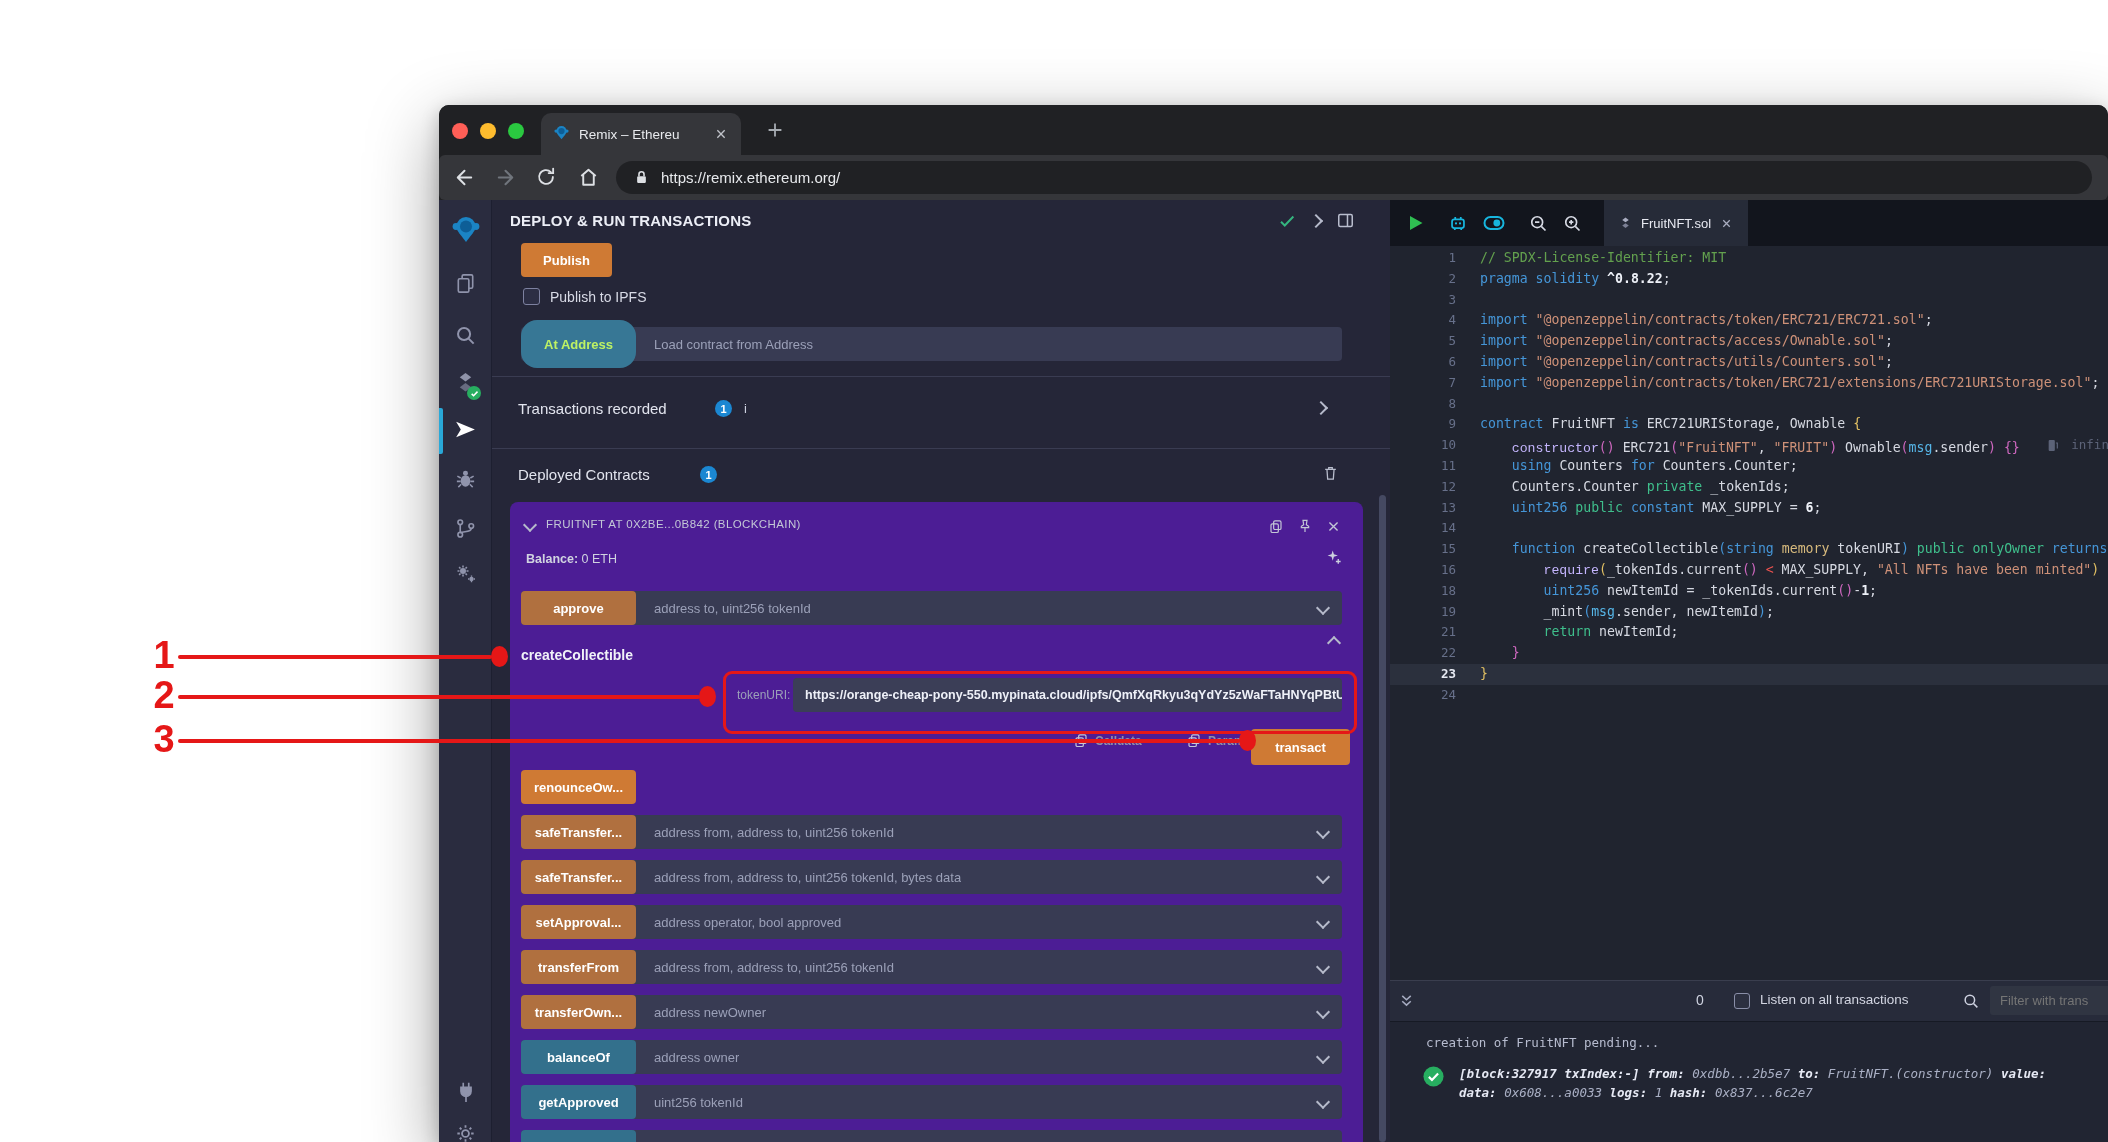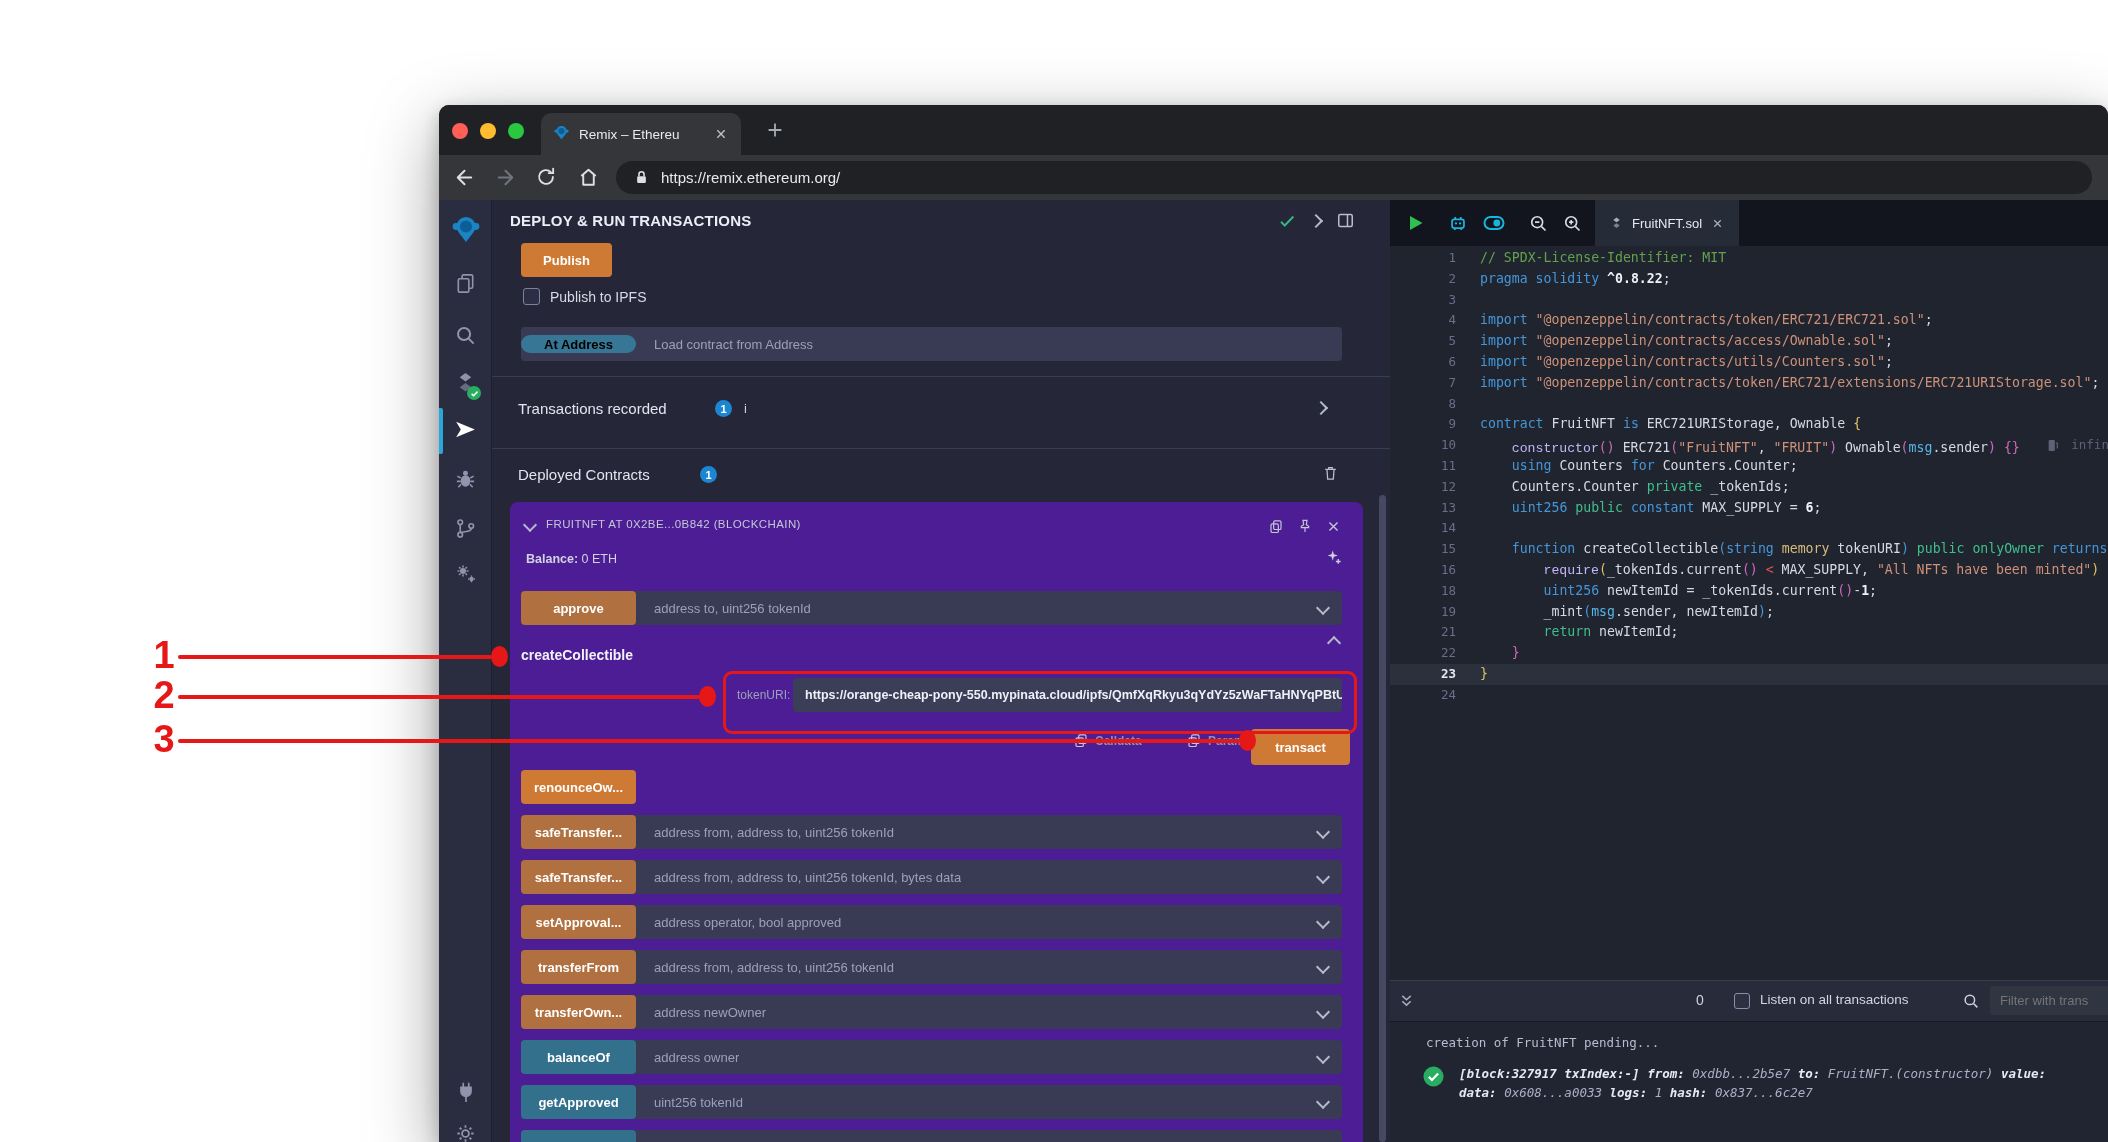--- a/index.html
+++ b/index.html
@@ -13,21 +13,21 @@
   .tabbar{height:50px;background:#202124;position:relative;flex:none;}
   .tl{position:absolute;width:16px;height:16px;border-radius:50%;top:18px;}
   .tl.red{left:13px;background:#ff5f57;}
   .tl.yel{left:41px;background:#febc2e;}
   .tl.grn{left:69px;background:#2ac840;}
   .tab{position:absolute;left:102px;top:8px;width:200px;height:42px;background:#35363a;
        border-radius:10px 10px 0 0;display:flex;align-items:center;padding:0 12px;box-sizing:border-box;gap:9px;}
   .tabtitle{color:#e8eaed;font-size:13.5px;white-space:nowrap;overflow:hidden;flex:1;}
   .tabclose{display:flex;flex:none;}
   .newtab{position:absolute;left:325px;top:14px;display:flex;}
-  .toolbar{height:45px;background:#35363a;position:relative;flex:none;display:flex;align-items:center;}
+  .toolbar{height:45px;background:#35363a;position:relative;flex:none;display:flex;align-items:center;border-radius:6px;}
   .nav-ic{position:absolute;top:11px;display:flex;}
   .urlpill{position:absolute;left:177px;right:16px;top:6px;height:33px;background:#202124;
            border-radius:17px;display:flex;align-items:center;padding:0 16px;gap:10px;}
   .urltext{color:#e8eaed;font-size:15px;}
 
   
   .app{flex:1;display:flex;min-height:0;}
 
   
   .rail{width:53px;flex:none;background:#2a2c3f;position:relative;border-right:1px solid #1d1f30;box-sizing:border-box;}
@@ -39,21 +39,21 @@
 
   
   .panel{width:898px;flex:none;background:#252638;position:relative;overflow:hidden;}
   .dp-title{position:absolute;left:18px;top:12px;font-size:15px;font-weight:bold;color:#eceef6;letter-spacing:.2px;}
   .dp-hicons{position:absolute;left:786px;top:11px;display:flex;align-items:center;gap:15px;}
   .btn{border:none;border-radius:4px;color:#fff;font-family:"Liberation Sans",sans-serif;font-weight:bold;font-size:13px;cursor:pointer;}
   .btn-deploy{position:absolute;left:29px;top:43px;width:91px;height:34px;background:#cf7a34;}
   .ipfs-box{position:absolute;left:31px;top:88px;width:15px;height:15px;border:1.5px solid #7d81a0;border-radius:3px;background:#2c2e44;}
   .ipfs-label{position:absolute;left:58px;top:89px;color:#d8dae6;font-size:14px;}
   .at-row{position:absolute;left:29px;top:127px;width:821px;height:34px;background:#383b53;border-radius:4px;display:flex;align-items:center;}
-  .at-btn{width:115px;height:18px;background:#377795;border-radius:16px;flex:none;color:#000000;}
+  .at-btn{width:115px;height:48px;background:#377795;border-radius:16px;flex:none;color:#bef264;}
   .ph{margin-left:18px;color:#9ba0b8;font-size:13px;white-space:nowrap;}
   .hr{position:absolute;left:0;right:0;height:0;border-top:1px solid #3a3c52;}
   .sec-label{position:absolute;font-size:15px;color:#e2e4ee;}
   .badge{display:inline-flex;align-items:center;justify-content:center;width:17px;height:17px;border-radius:50%;
          background:#1b87d2;color:#fff;font-size:11px;font-weight:bold;position:absolute;}
   .info-i{position:absolute;color:#cdd1e0;font-size:13px;}
   .icon-abs{position:absolute;display:flex;}
   .chev{display:inline-block;width:8px;height:8px;border-right:2px solid #b6bacb;border-bottom:2px solid #b6bacb;}
   .chev.down{transform:rotate(45deg);}
   .chev.up{transform:rotate(-135deg);}
@@ -84,21 +84,21 @@
             color:#eef0f8;font-weight:bold;font-size:12.5px;line-height:34px;padding:0 12px;box-sizing:border-box;
             white-space:nowrap;overflow:hidden;}
   .cc-copyrow{position:absolute;top:230px;display:flex;align-items:center;gap:6px;color:#8e92a9;font-size:12px;font-weight:bold;}
   .btn-transact{position:absolute;left:741px;top:227px;width:99px;height:36px;background:#cf7a34;}
   .pscroll{position:absolute;right:4px;top:295px;bottom:0;width:7px;border-radius:4px;background:#454962;}
 
   
   .editor{flex:1;display:flex;flex-direction:column;min-width:0;background:#20242f;}
   .etop{height:46px;flex:none;background:#12151d;display:flex;align-items:center;padding-left:4px;}
   .seg{display:flex;align-items:center;height:46px;padding:0 11px;gap:13px;}
-  .etab{height:46px;background:#262b38;display:flex;align-items:center;gap:9px;padding:0 15px;margin-left:1px;}
+  .etab{height:46px;background:#262b38;display:flex;align-items:center;gap:9px;padding:0 15px;margin-left:10px;}
   .etab-title{color:#e8eaf2;font-size:13px;}
   .ecode{flex:1;overflow:hidden;padding-top:2px;font-family:"DejaVu Sans Mono",monospace;font-size:13.2px;}
   .cl{display:flex;height:20.8px;line-height:20.8px;white-space:pre;}
   .cl.active{background:#2b303d;}
   .ln{width:66px;padding-right:24px;text-align:right;color:#67708a;font-size:12.5px;flex:none;}
   .cl.active .ln{color:#e6e9f2;font-weight:bold;}
   .lc{white-space:pre;}
   .tk-c{color:#63a14e;} .tk-k{color:#4596d8;} .tk-g{color:#3fbf8c;} .tk-m{color:#c4b5fd;font-family:Liberation Mono, monospace;}
   .tk-s{color:#ce9178;} .tk-y{color:#d7ba7d;} .tk-n{color:#d6d9e2;} .tk-u{color:#56b6e8;}
   .tk-r{color:#ef5350;} .tk-by{color:#e2c063;} .tk-bp{color:#cf68c0;} .tk-bb{color:#4596d8;}

